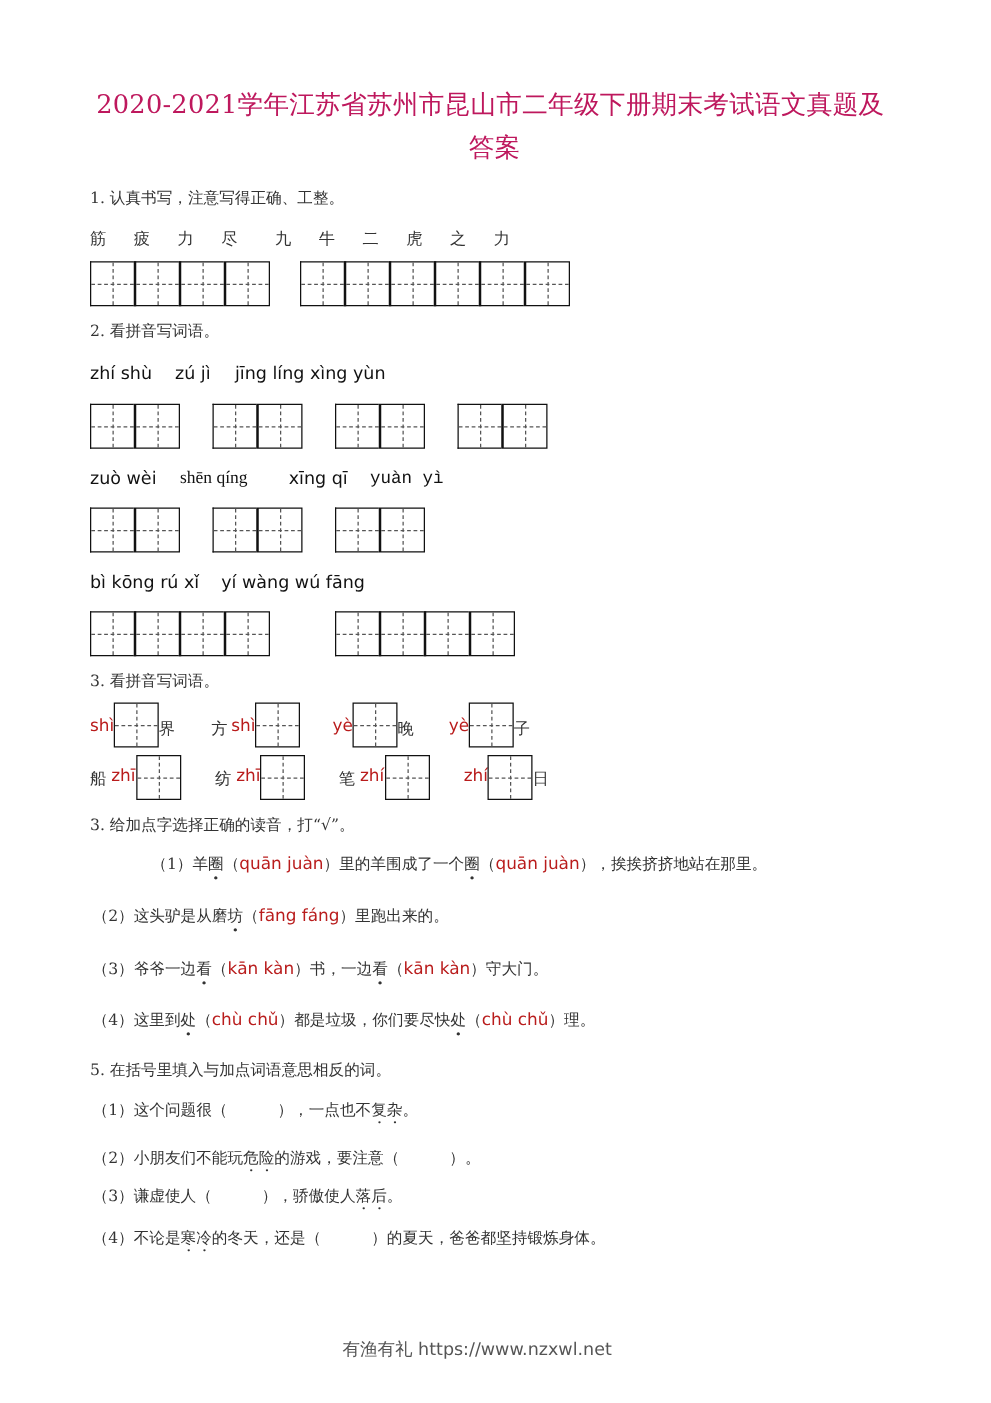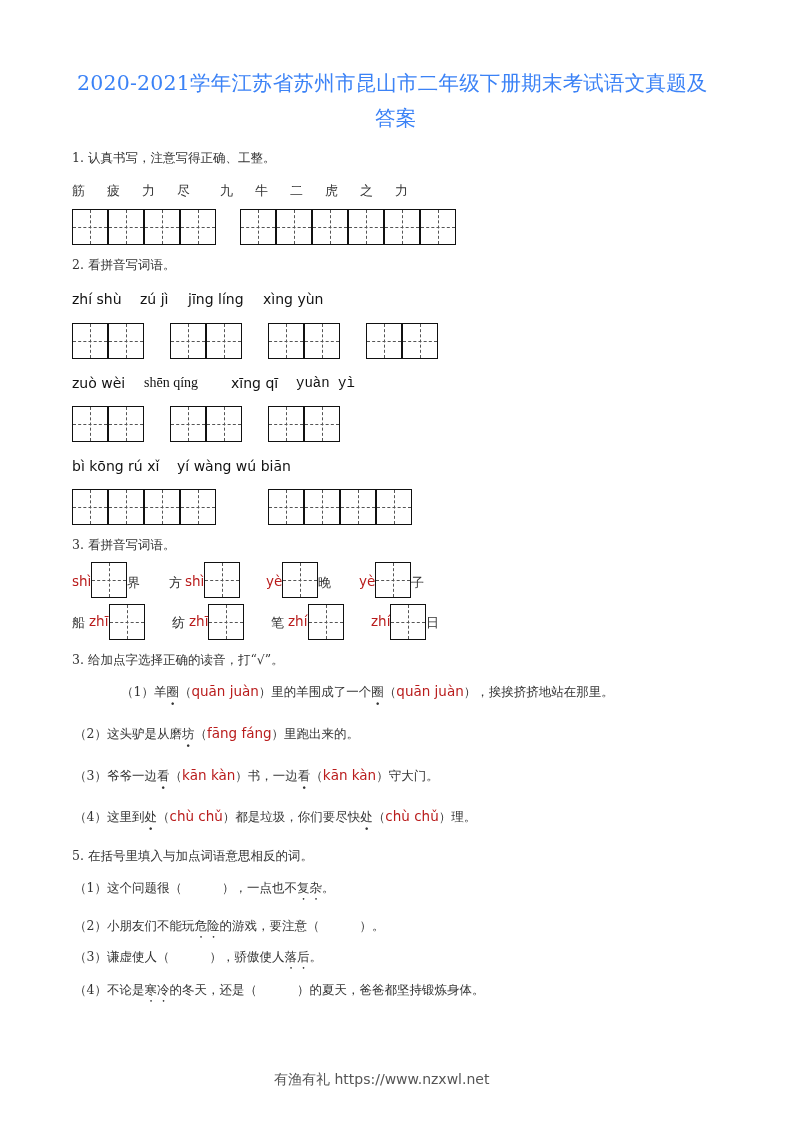--- a/index.html
+++ b/index.html
@@ -1,19 +1,19 @@
 <!DOCTYPE html>
 <html><head>
 <meta charset="utf-8">
 <style>
   html, body { margin: 0; padding: 0; background: #ffffff; }
   body { width: 793px; height: 1122px; position: relative; overflow: hidden;
          font-family: "DejaVu Serif", "Liberation Serif", serif; color: #222; }
   .abs { position: absolute; white-space: nowrap; }
-  .title { font-family: "DejaVu Serif", serif; font-size: 20.5px; color: #3b82f6; letter-spacing: 0.2px; }
+  .title { font-family: "DejaVu Serif", serif; font-size: 20.5px; color: #be185d; letter-spacing: 0.2px; }
   .q { font-size: 12.5px; color: #333; }
   .py { font-family: "DejaVu Sans", "Liberation Sans", sans-serif; font-size: 14px; color: #111; }
   .hz { font-size: 13px; color: #333; letter-spacing: 0; }
   .grid { position: absolute; display: flex; }
   .cell { width: 34px; height: 34px; border: 1px solid #111; border-right: none; position: relative; box-sizing: content-box; }
   .cell:last-child { border-right: 1px solid #111; }
   .cell::before { content: ""; position: absolute; left: 0; right: 0; top: 50%; border-top: 1px dashed #555; }
   .cell::after { content: ""; position: absolute; top: 0; bottom: 0; left: 50%; border-left: 1px dashed #555; }
   .grid .cell + .cell { border-left: 2px solid #111; }
   .dot { text-emphasis: dot; -webkit-text-emphasis: dot; text-emphasis-position: under; -webkit-text-emphasis-position: under; }
@@ -53,21 +53,21 @@
   <div class="cell"></div>
   <div class="cell"></div>
   <div class="cell"></div>
   <div class="cell"></div>
 </div>
 
 <div class="abs q" style="left:72px; top:257px;">2. 看拼音写词语。</div>
 <span class="abs py" style="left:72px; top:291px;">zhí shù</span>
 <span class="abs py" style="left:140px; top:291px;">zú jì</span>
 <span class="abs py" style="left:188px; top:291px;">jīng líng</span>
-<span class="abs py" style="left:263px; top:291px;">xìng yùn</span>
+<span class="abs py" style="left:248px; top:291px;">xìng yùn</span>
 
 <div class="grid" style="left:72px; top:323px;">
   <div class="cell"></div>
     <div class="cell"></div>
 </div>
 <div class="grid" style="left:170px; top:323px;">
   <div class="cell"></div>
     <div class="cell"></div>
 </div>
 <div class="grid" style="left:268px; top:323px;">
@@ -91,21 +91,21 @@
 <div class="grid" style="left:170px; top:406px;">
   <div class="cell"></div>
     <div class="cell"></div>
 </div>
 <div class="grid" style="left:268px; top:406px;">
   <div class="cell"></div>
     <div class="cell"></div>
 </div>
 
 <span class="abs py" style="left:72px; top:458px;">bì kōng rú xǐ</span>
-<span class="abs py" style="left:177px; top:458px;">yí wàng wú biān</span>
+<span class="abs py" style="left:177px; top:458px;">yí wàng wú fāng</span>
 
 <div class="grid" style="left:72px; top:489px;">
   <div class="cell"></div>
     <div class="cell"></div>
   <div class="cell"></div>
     <div class="cell"></div>
 </div>
 <div class="grid" style="left:268px; top:489px;">
   <div class="cell"></div>
     <div class="cell"></div>

